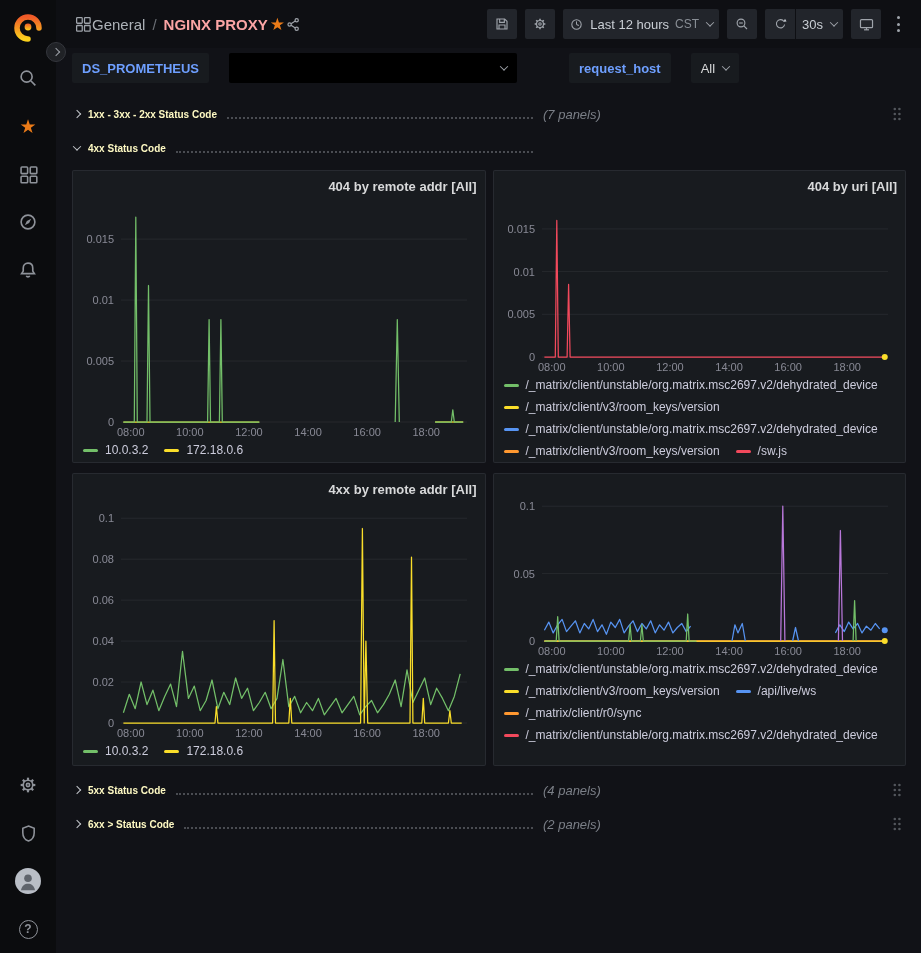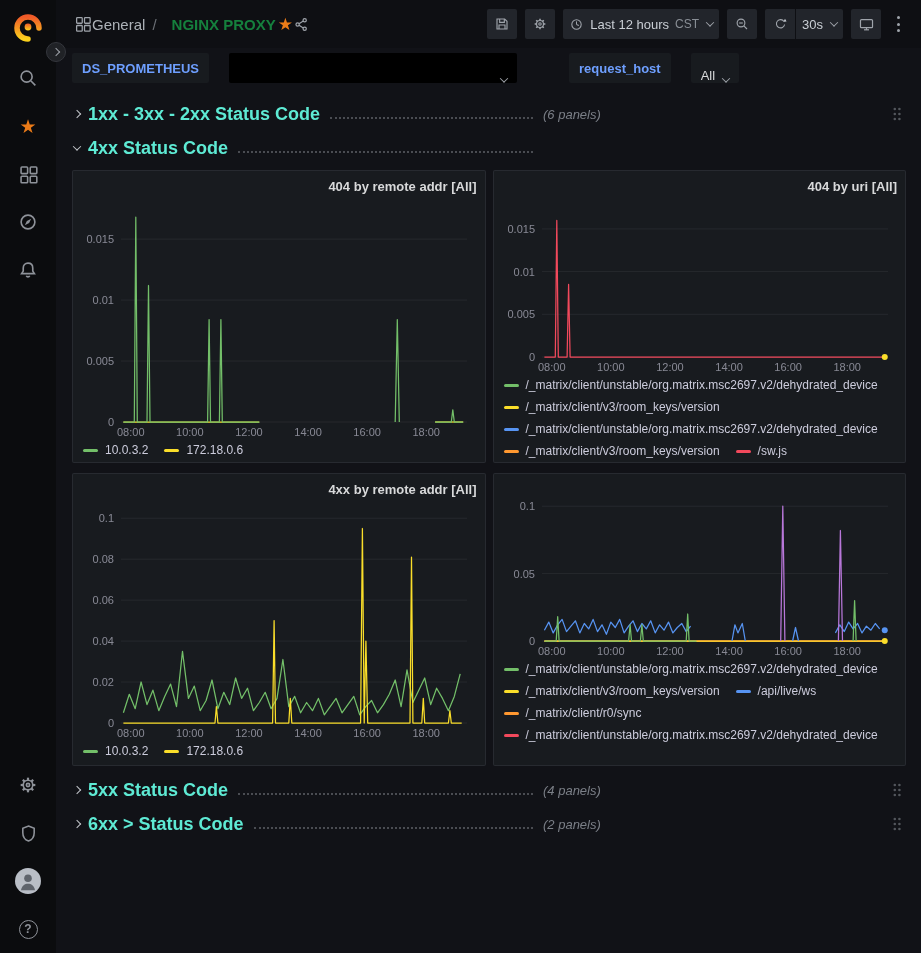--- a/index.html
+++ b/index.html
@@ -42,21 +42,21 @@
   .main { flex: 1; display: flex; flex-direction: column; min-width: 0; }
 
   .topbar {
     height: 48px; background: #0e0f13; display: flex; align-items: center;
     padding: 0 14px 0 18px; flex: none;
   }
   .topbar svg { stroke: #9fa4ab; fill: none; stroke-width: 1.7; }
   .crumbs { display: flex; align-items: center; gap: 7px; font-size: 15px; }
   .crumb-section { color: #adb2b8; }
   .crumb-sep { color: #6c7076; }
-  .crumb-title { color: #15803d; font-weight: 600; margin-left: 8px; }
+  .crumb-title { color: #fca5a5; font-weight: 600; }
   .fav-star { font-size: 17px; color: #eb7b18; margin-left: 2px; font-style: normal; line-height:1; }
   .tb-right { margin-left: auto; display: flex; align-items: center; gap: 8px; }
   .tbtn {
     height: 30px; min-width: 30px; background: #22252b; border: none; border-radius: 2px;
     display: flex; align-items: center; justify-content: center; gap: 6px; padding: 0 6px;
     color: #c9ced4; font-size: 13px; font-family: inherit;
   }
   .tbtn .chev { border-color: #9da1a8; margin-left: 2px; }
   .tz { font-size: 12px; color: #8a8f96; }
   .pair { display: flex; gap: 1px; }
@@ -66,32 +66,32 @@
   .kebab { background: none; border: none; display: flex; flex-direction: column; align-items: center; justify-content: center; height: 30px; width: 18px; }
   .kebab i { width: 3px; height: 3px; border-radius: 50%; background: #9fa4ab; display: block; margin: 1.6px 0; }
 
   
   .submenu { height: 40px; display: flex; align-items: center; gap: 20px; padding: 0 16px; flex: none; }
   .varlabel {
     height: 30px; display: flex; align-items: center; padding: 0 10px; background: #181b1f;
     color: #6e9fff; font-size: 13px; font-weight: 600; border-radius: 2px;
   }
   .varvalue {
-    height: 30px; display: flex; align-items: flex-end; gap: 8px; padding: 0 10px;
+    height: 30px; display: flex; align-items: center; gap: 8px; padding: 0 10px;
     background: #181b1f; color: #d8d9da; font-size: 13px; border-radius: 2px;
   }
   .varvalue.redacted { background: #000; width: 288px; justify-content: space-between; }
   .gap16 { width: 12px; }
 
   
   .dash { flex: 1; padding: 6px 15px 0 16px; overflow: hidden; }
   .rowhdr { height: 28px; display: flex; align-items: center; margin: 6px 0 2px 0; }
   .rowhdr .chev { margin: 0 8px 0 2px; border-color: #c3c6cb; }
   .rwrap { width: 455px; display: flex; align-items: center; min-width: 0; }
-  .rtitle { font-size: 18px; font-weight: 700; color: #5eead4; white-space: nowrap; }
+  .rtitle { font-size: 10px; font-weight: 700; color: #fef9c3; white-space: nowrap; }
   .rdots { flex: 1; height: 9px; border-bottom: 2px dotted #4a4c52; margin: 0 10px 0 10px; }
   .rcount { font-size: 13px; font-style: italic; color: #7b7f87; white-space: nowrap; }
   .grip { margin-left: auto; margin-right: 4px; display: flex; }
 
   .prow { display: flex; gap: 7px; margin: 8px 0 10px 0; }
   .panel {
     width: calc(50% - 3.5px); height: 293px; background: #181b1f;
     border: 1px solid rgba(204,204,220,0.09); border-radius: 2px;
     padding: 6px 8px 8px 8px; overflow: hidden; display: flex; flex-direction: column;
   }
@@ -293,21 +293,21 @@
   </div>
 
   <div class="dash" data-interactable="false">
 
     <div class="rowhdr" data-interactable="true">
       <span class="chev right" data-interactable="false"></span>
       <div class="rwrap" data-interactable="false">
         <span class="rtitle" data-interactable="false">1xx - 3xx - 2xx Status Code</span>
         <span class="rdots" data-interactable="false"></span>
       </div>
-      <span class="rcount" data-interactable="false">(6 panels)</span>
+      <span class="rcount" data-interactable="false">(7 panels)</span>
       <span class="grip" data-interactable="true">
         <svg width="10" height="16" viewBox="0 0 10 16">
             <g fill="#53565c">
               <circle cx="2.8" cy="3" r="1.3"></circle>
               <circle cx="7.4" cy="3" r="1.3"></circle>
               <circle cx="2.8" cy="8" r="1.3"></circle>
               <circle cx="7.4" cy="8" r="1.3"></circle>
               <circle cx="2.8" cy="13" r="1.3"></circle>
               <circle cx="7.4" cy="13" r="1.3"></circle>
             </g>

